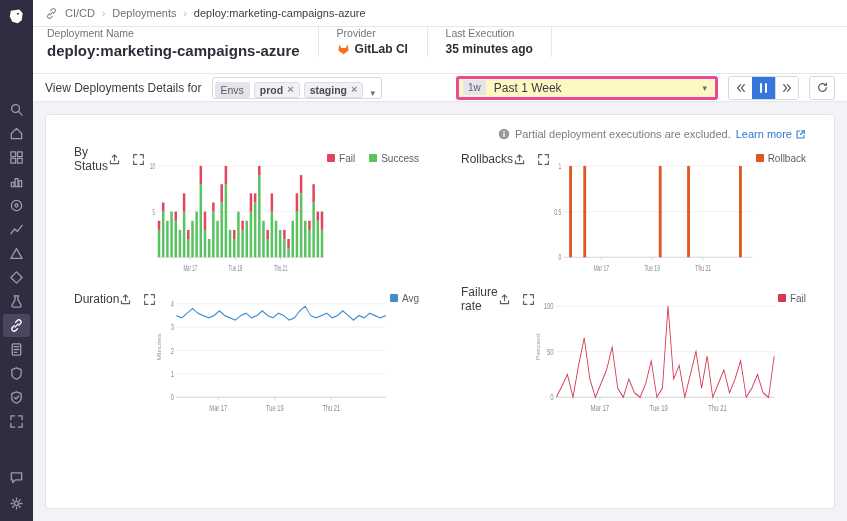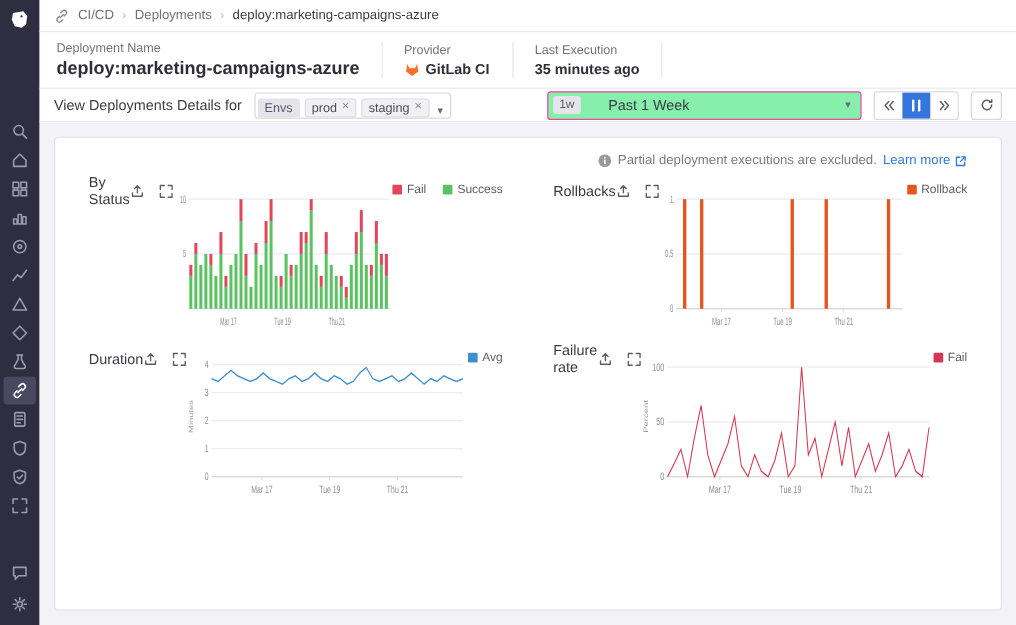--- a/index.html
+++ b/index.html
@@ -16,41 +16,41 @@
   .side-bottom { margin-top:auto; display:flex; flex-direction:column; gap:3px; align-items:center; }
 
   
   .main { flex:1; display:flex; flex-direction:column; min-width:0; }
 
   .topbar { height:27px; border-bottom:1px solid #e5e5ea; display:flex; align-items:center; padding:0 12px; gap:7px; font-size:11px; color:#70707c; background:#fff; flex-shrink:0; }
   .crumb { cursor:pointer; }
   .crumb.current { color:#3b3b46; }
   .crumb-sep { color:#b6b6c2; font-size:10px; }
 
-  .header { height:47px; border-bottom:1px solid #e5e5ea; display:flex; align-items:center; padding:0 14px; background:#fff; flex-shrink:0; }
+  .header { height:47px; border-bottom:1px solid #e5e5ea; display:flex; align-items:flex-start; padding:0 14px; background:#fff; flex-shrink:0; }
   .hgroup { display:flex; flex-direction:column; gap:3px; }
   .hlabel { font-size:10.5px; color:#72727e; }
   .htitle { font-size:15px; font-weight:bold; color:#2e2e38; }
   .hvalue { font-size:12px; font-weight:600; color:#2e2e38; }
   .hrow { display:flex; align-items:center; gap:5px; font-size:12px; font-weight:600; color:#2e2e38; }
   .hdivider { width:1px; height:30px; background:#e5e5ea; margin:0 18px; }
   .g-name { min-width:243px; }
   .g-provider { min-width:72px; }
   .g-exec { min-width:86px; }
   .badge { color:#fff; font-size:9.5px; font-weight:bold; padding:2px 6px; border-radius:3px; letter-spacing:.3px; width:fit-content; }
 
   .filterbar { height:28px; border-bottom:1px solid #e5e5ea; display:flex; align-items:center; padding:0 12px; gap:10px; background:#fff; flex-shrink:0; }
   .view-label { font-size:12px; color:#3b3b46; font-weight:500; }
   .env-control { display:flex; align-items:flex-end; border:1px solid #d7d7df; border-radius:3px; height:22px; padding:0 6px 0 2px; gap:4px; background:#fff; cursor:pointer; }
   .env-tag { background:#e4e4ea; color:#5c5c68; font-size:10.5px; padding:2px 6px; border-radius:2px; }
-  .env-chip { display:flex; align-items:center; gap:4px; background:#f1f1f5; border:1px solid #dcdce3; border-radius:3px; font-size:10.5px; color:#4a4a56; padding:0 5px; height:16px; }
+  .env-chip { display:flex; align-items:center; gap:4px; background:#f1f1f5; border:1px solid #dcdce3; border-radius:3px; font-size:10.5px; color:#4a4a56; padding:0 5px; height:16px;font-weight:bold; }
   .chip-x { color:#8b8b97; font-size:11px; cursor:pointer; line-height:1; }
   .caret { font-size:9px; color:#6b6b78; margin-left:3px; }
   .spacer { flex:1; }
-  .time-control { display:flex; align-items:center; border:1px solid #ec4899; border-radius:3px; height:24px; width:262px; padding:0 8px 0 4px; gap:23px; cursor:pointer; background:#86efac; }
+  .time-control { display:flex; align-items:center; border:3px solid #ec4899; border-radius:3px; height:24px; width:262px; padding:0 8px 0 4px; gap:8px; cursor:pointer; background:#fef9c3; }
   .time-tag { background:#e4e4ea; border-radius:2px; font-size:10px; color:#5c5c68; padding:2px 5px; }
   .time-label { font-size:12px; color:#3b3b46; flex:1; }
   .btn-group { display:flex; border:1px solid #d7d7df; border-radius:3px; overflow:hidden; height:24px; }
   .tbtn { width:23px; display:flex; align-items:center; justify-content:center; background:#fff; color:#5c5c68; cursor:pointer; }
   .tbtn + .tbtn { border-left:1px solid #d7d7df; }
   .tbtn.pause { background:#3576dd; border-left:none; gap:2.5px; }
   .pbar { width:2.5px; height:10px; background:#fff; border-radius:1px; display:inline-block; }
   .refresh-btn { width:26px; height:24px; border:1px solid #d7d7df; border-radius:3px; display:flex; align-items:center; justify-content:center; color:#5c5c68; background:#fff; cursor:pointer; }
 
   

